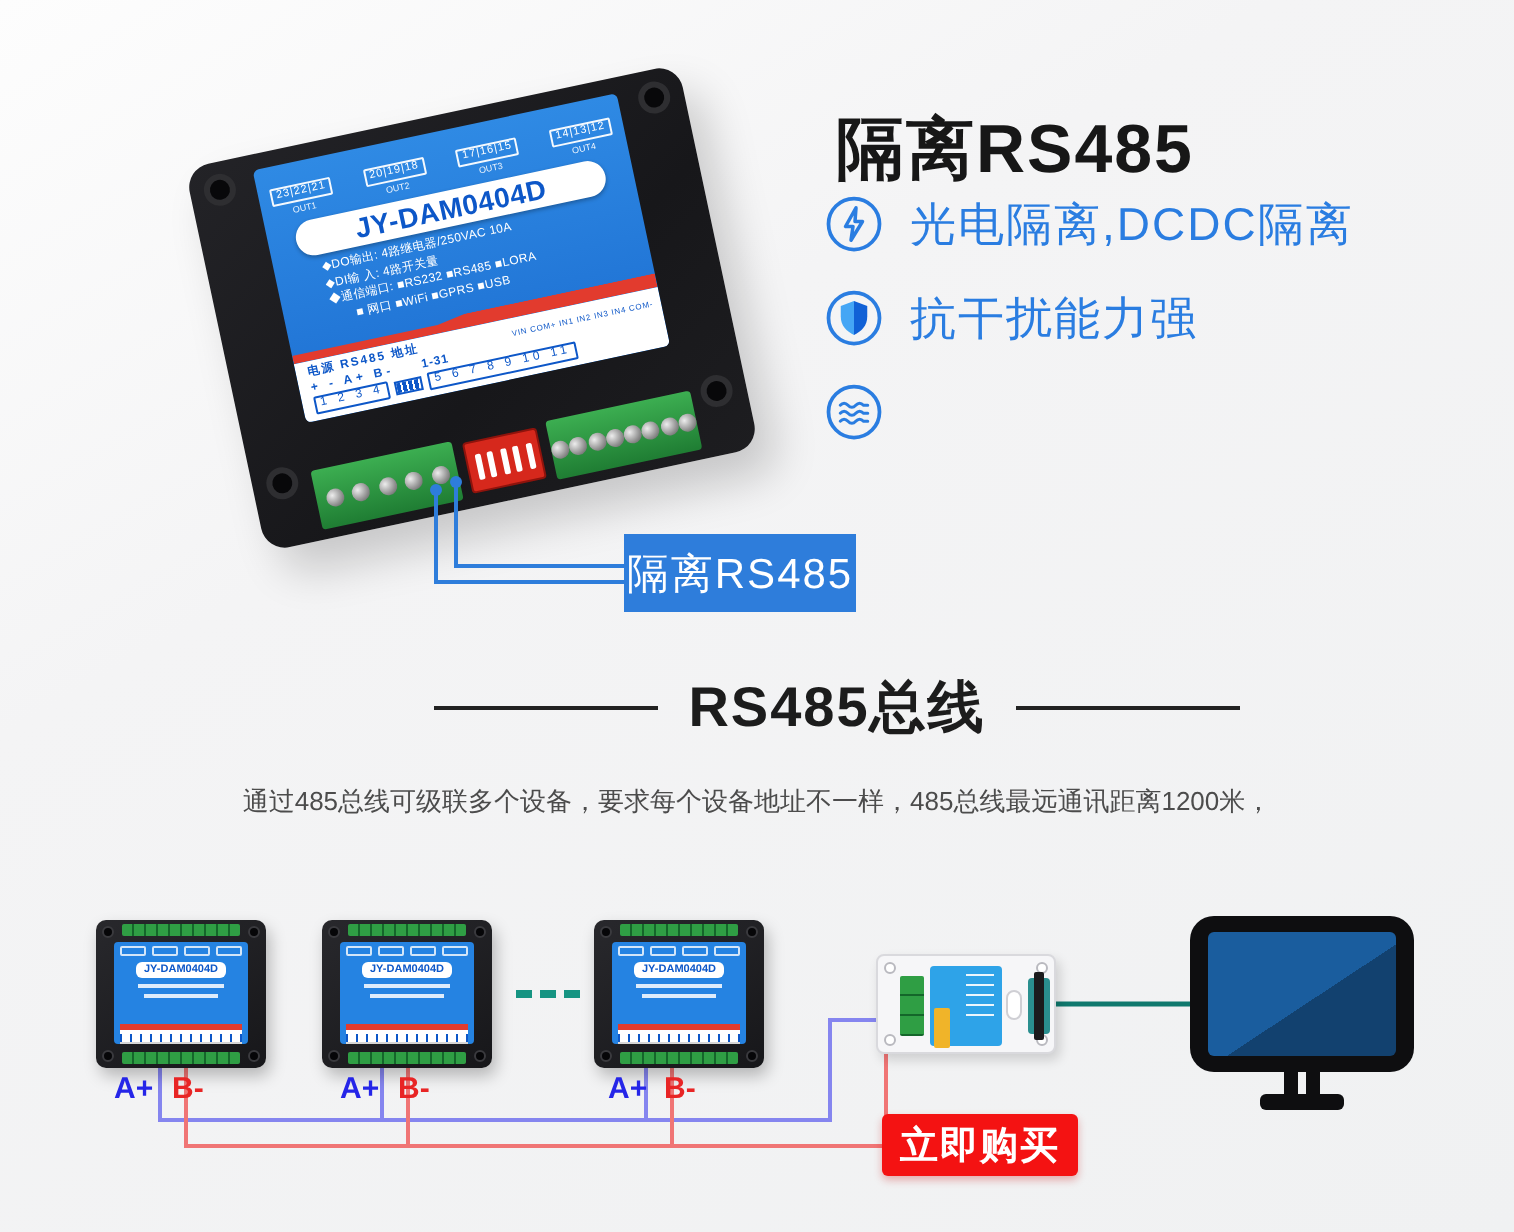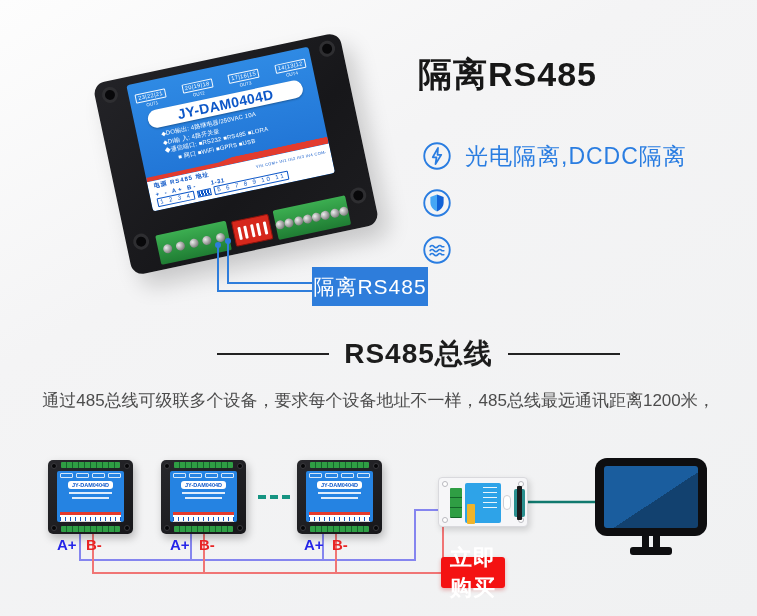--- a/index.html
+++ b/index.html
@@ -7,21 +7,21 @@
   .page { position: relative; width: 757px; height: 616px; overflow: hidden;
           background: linear-gradient(150deg, #fdfdfd 0%, #f4f4f5 35%, #f0f1f2 100%); }
 
   
   #wires-svg   { position:absolute; inset:0; z-index:1; pointer-events:none; }
   #callout-svg { position:absolute; inset:0; z-index:2; pointer-events:none; }
 
   
   .hero-title { position:absolute; left:418px; top:52px; font-size:34px; font-weight:600;
                 color:#171717; letter-spacing:1px; z-index:2; }
-  .features { position:absolute; left:422px; top:97px; z-index:2;margin-top:44px; }
+  .features { position:absolute; left:412px; top:97px; z-index:2; }
   .feature-row { display:flex; align-items:center; height:30px; margin-bottom:17px; }
   .feature-icon { width:30px; height:30px; flex:0 0 30px; }
   .feature-text { margin-left:13px; font-size:23px; font-weight:500; color:#2a7de1; letter-spacing:1px; }
 
   
   .photo-wrap { position:absolute; left:88px; top:26px; width:300px; height:260px; z-index:1; }
   .dev { position:absolute; left:22px; top:30px; width:252px; height:196px;
          background:linear-gradient(145deg,#232327,#17171a 60%,#1d1d20);
          border-radius:12px; transform:rotate(-12deg);
          box-shadow:8px 14px 22px rgba(0,0,0,.18); }
@@ -73,21 +73,21 @@
   .callout-box { position:absolute; left:312px; top:267px; width:116px; height:39px; z-index:3;
                  background:#2e7ddb; color:#fff; font-size:21px; font-weight:500;
                  display:flex; align-items:center; justify-content:center; letter-spacing:1px; }
 
   
   .section-head { position:absolute; left:16px; top:337px; width:100%; height:34px; z-index:2;
                   display:flex; align-items:center; justify-content:center; gap:15px;margin-left:24px; }
   .head-line { width:112px; height:2px; background:#222; }
   .section-title { font-size:28px; font-weight:600; color:#1c1c1c; letter-spacing:1px; }
   .bus-desc { position:absolute; left:0; top:389px; width:100%; z-index:2; text-align:center;
-              font-size:17px; line-height:24px; color:#4c4c4c; }
+              font-size:13px; line-height:24px; color:#4c4c4c; }
 
   
   .mini-module { position:absolute; width:85px; height:74px; z-index:2;
                  background:linear-gradient(150deg,#28282c,#17171a); border-radius:5px;
                  box-shadow:2px 4px 8px rgba(0,0,0,.25); }
   .mm-hole { position:absolute; width:6px; height:6px; border-radius:50%;
              background:#060608; border:1px solid #3a3a3e; }
   .mm-hole.tl{left:3px;top:3px;} .mm-hole.tr{right:3px;top:3px;}
   .mm-hole.bl{left:3px;bottom:3px;} .mm-hole.br{right:3px;bottom:3px;}
   .mm-term { position:absolute; left:13px; right:13px; height:6px; border-radius:1px;
@@ -132,23 +132,23 @@
   .cv-oval { position:absolute; left:64px; top:17px; width:8px; height:15px; background:#fff;
              border:1px solid #cfcfd4; border-radius:4px; }
   .cv-db9-bg { position:absolute; left:75px; top:11px; width:11px; height:28px; background:#2a8f8f;
                border-radius:2px; }
   .cv-db9 { position:absolute; left:78px; top:8px; width:5px; height:34px; background:#1b1b1d;
             border-radius:1px; }
   .converter-label { position:absolute; left:400px; top:531px; width:170px; z-index:2;
                      text-align:center; font-size:15px; color:#2b2b2b; letter-spacing:.5px; }
 
   
-  .buy-button { position:absolute; left:441px; top:557px; width:64px; height:31px; z-index:3;
+  .buy-button { position:absolute; left:441px; top:557px; width:98px; height:31px; z-index:3;
                 background:#f41212; color:#fff; border:none; border-radius:3px;
-                font-size:22px; font-weight:700; letter-spacing:1px;
+                font-size:19px; font-weight:700; letter-spacing:1px;
                 font-family:"Liberation Sans", sans-serif; cursor:pointer;
                 display:flex; align-items:center; justify-content:center;
                 box-shadow:0 2px 4px rgba(200,0,0,.3); }
 
   
   .pc { position:absolute; left:593px; top:456px; width:116px; height:102px; z-index:2; }
   .pc-label { position:absolute; left:593px; top:559px; width:116px; z-index:2;
               text-align:center; font-size:15px; color:#222; letter-spacing:1px; }
 </style>
 </head>
@@ -274,20 +274,21 @@
           <linearGradient id="shgrad" x1="0" y1="0" x2="1" y2="0">
             <stop offset="0" stop-color="#45a6f5"></stop>
               <stop offset="0.5" stop-color="#45a6f5"></stop>
             <stop offset="0.5" stop-color="#1161d6"></stop>
               <stop offset="1" stop-color="#1161d6"></stop>
           </linearGradient>
         </defs>
         <circle cx="12" cy="12" r="10.2" stroke="#2a7de1" stroke-width="1.5" fill="none"></circle>
         <path d="M12 5.2 L17.3 7.2 L17.3 11.4 C17.3 15.2 15 17.2 12 18.8 C9 17.2 6.7 15.2 6.7 11.4 L6.7 7.2 Z" fill="url(#shgrad)"></path>
       </svg>
+      <span class="feature-text">抗干扰能力强</span>
     </div>
     <div class="feature-row">
       <svg class="feature-icon" viewBox="0 0 24 24">
         <circle cx="12" cy="12" r="10.2" stroke="#2a7de1" stroke-width="1.5" fill="none"></circle>
         <path d="M6.5 9.3 C7.5 8.2 8.6 8.2 9.6 9.3 C10.6 10.4 11.7 10.4 12.7 9.3 C13.7 8.2 14.8 8.2 15.8 9.3 L17.5 9.3" stroke="#2a7de1" stroke-width="1.2" fill="none" stroke-linecap="round"></path>
         <path d="M6.5 12.5 C7.5 11.4 8.6 11.4 9.6 12.5 C10.6 13.6 11.7 13.6 12.7 12.5 C13.7 11.4 14.8 11.4 15.8 12.5 L17.5 12.5" stroke="#2a7de1" stroke-width="1.2" fill="none" stroke-linecap="round"></path>
         <path d="M6.5 15.7 C7.5 14.6 8.6 14.6 9.6 15.7 C10.6 16.8 11.7 16.8 12.7 15.7 C13.7 14.6 14.8 14.6 15.8 15.7 L17.5 15.7" stroke="#2a7de1" stroke-width="1.2" fill="none" stroke-linecap="round"></path>
       </svg>
     </div>
   </div>

